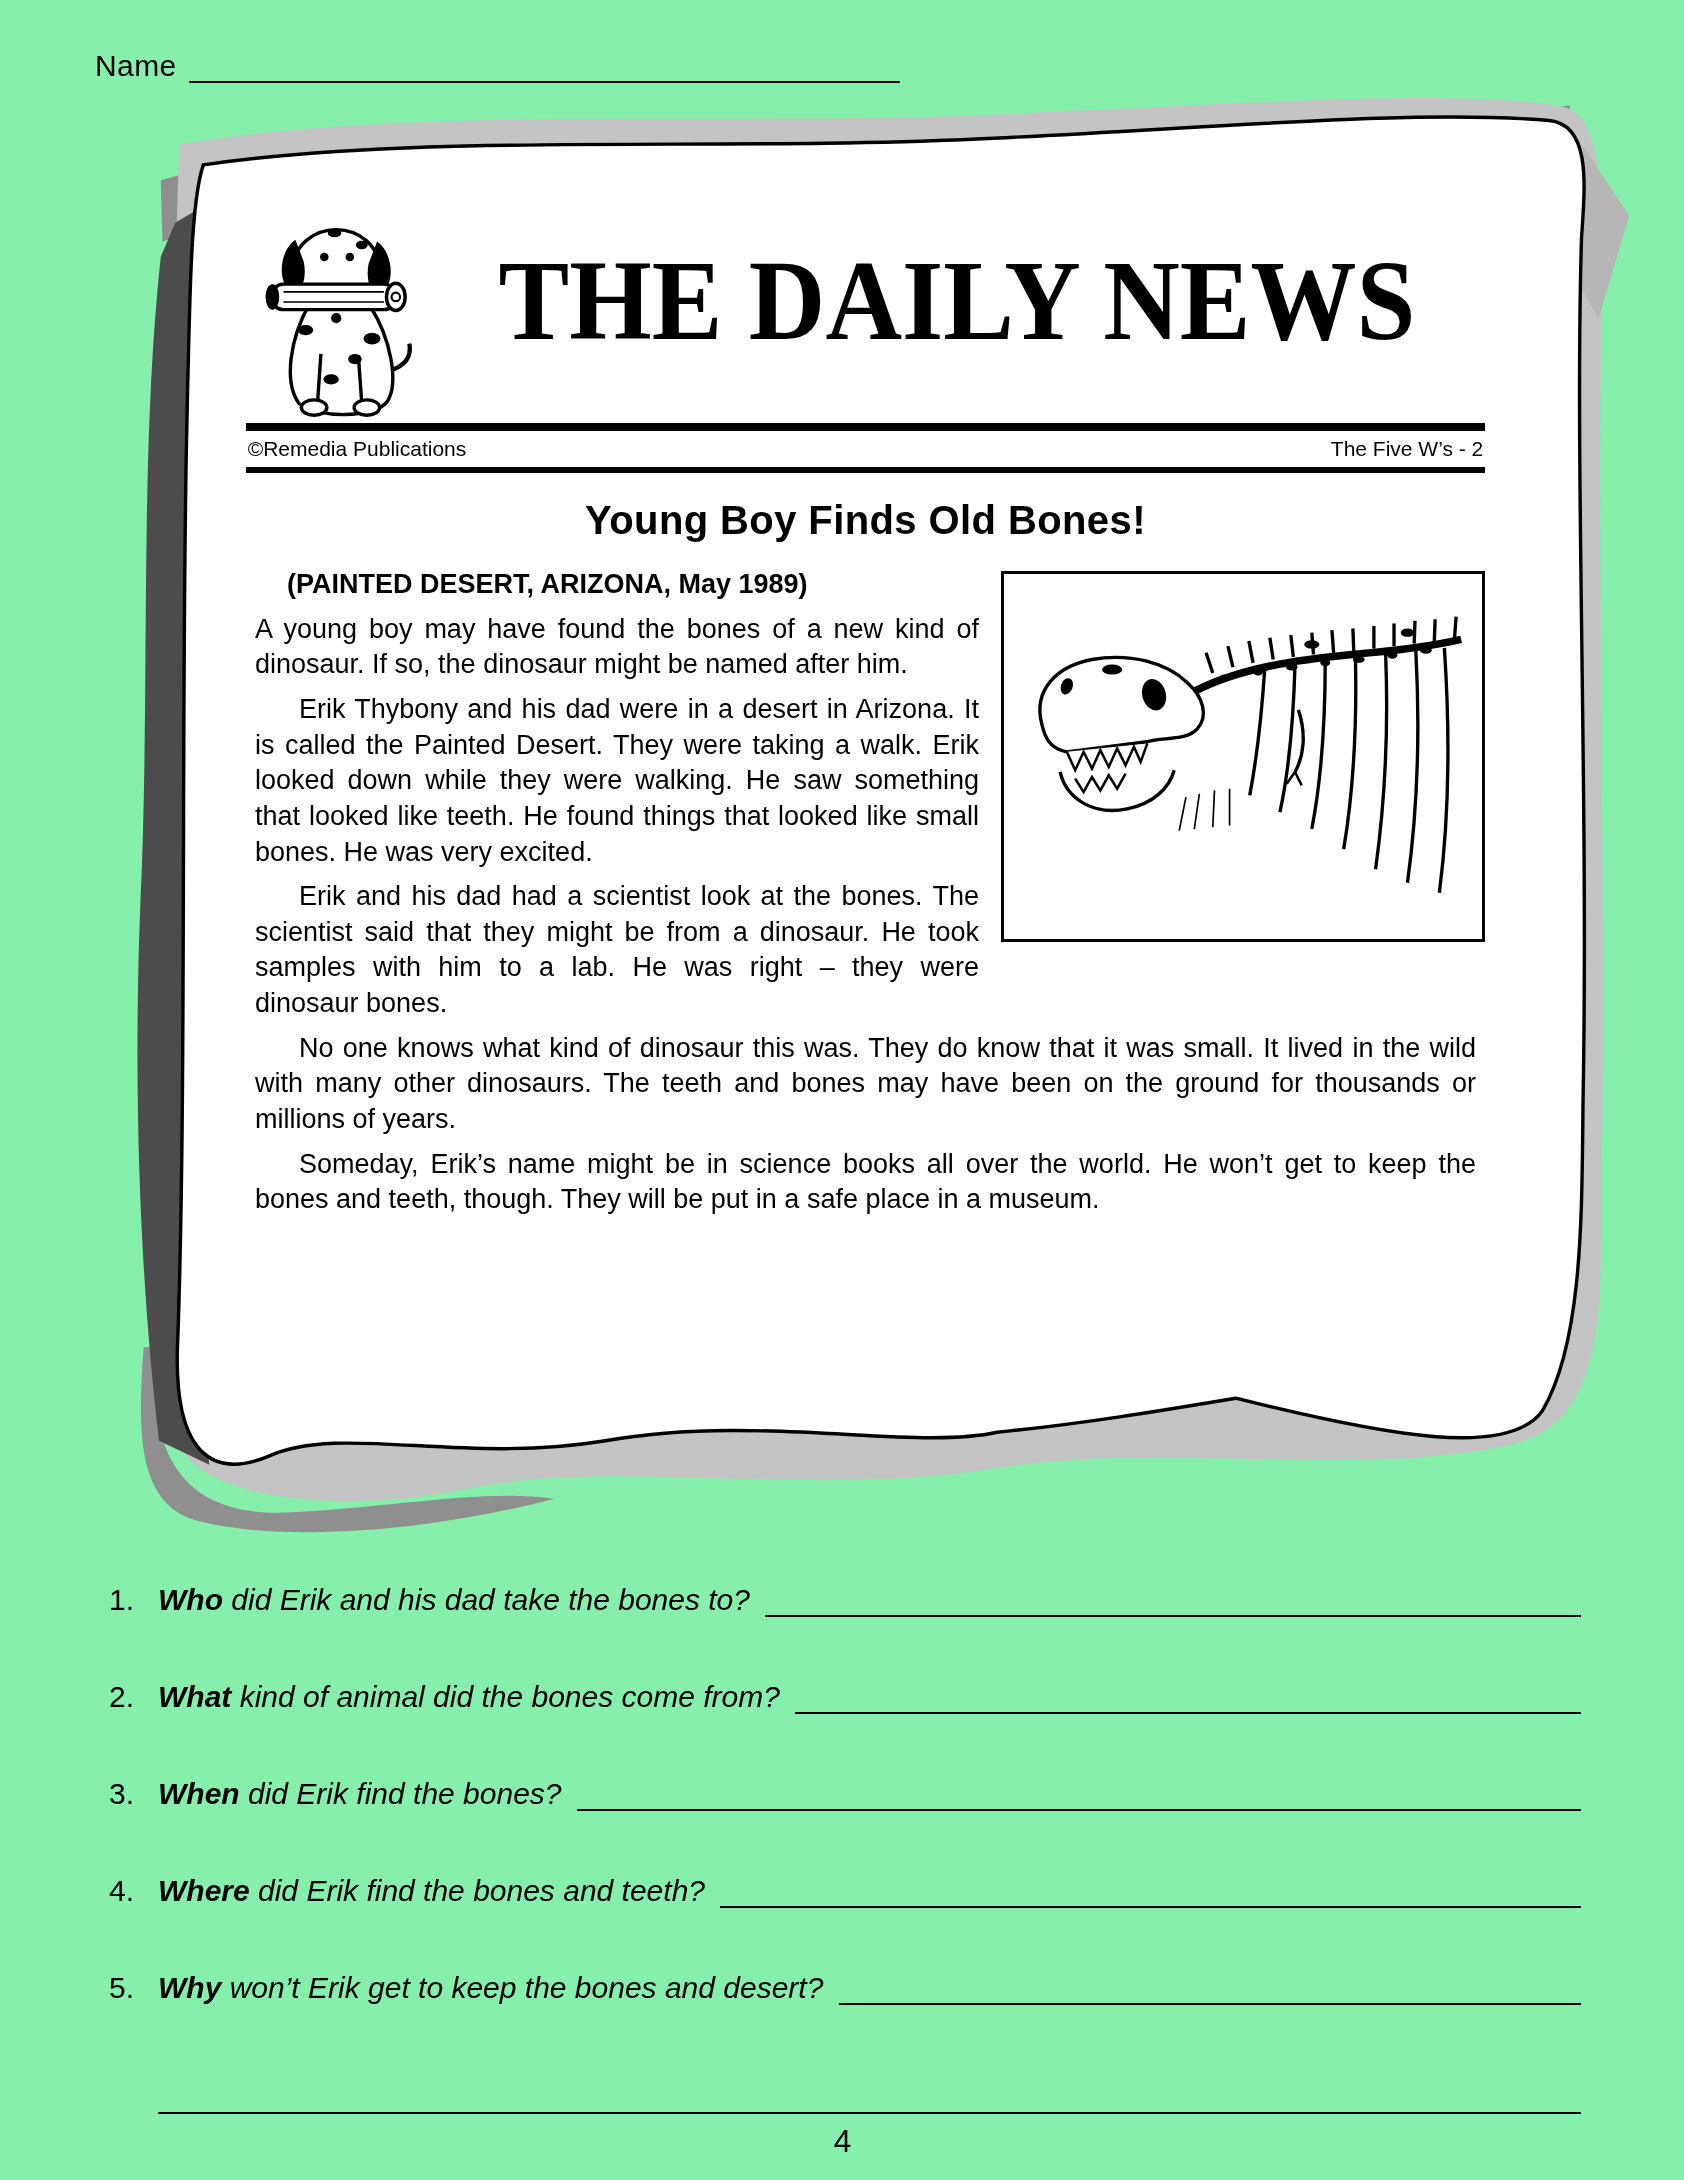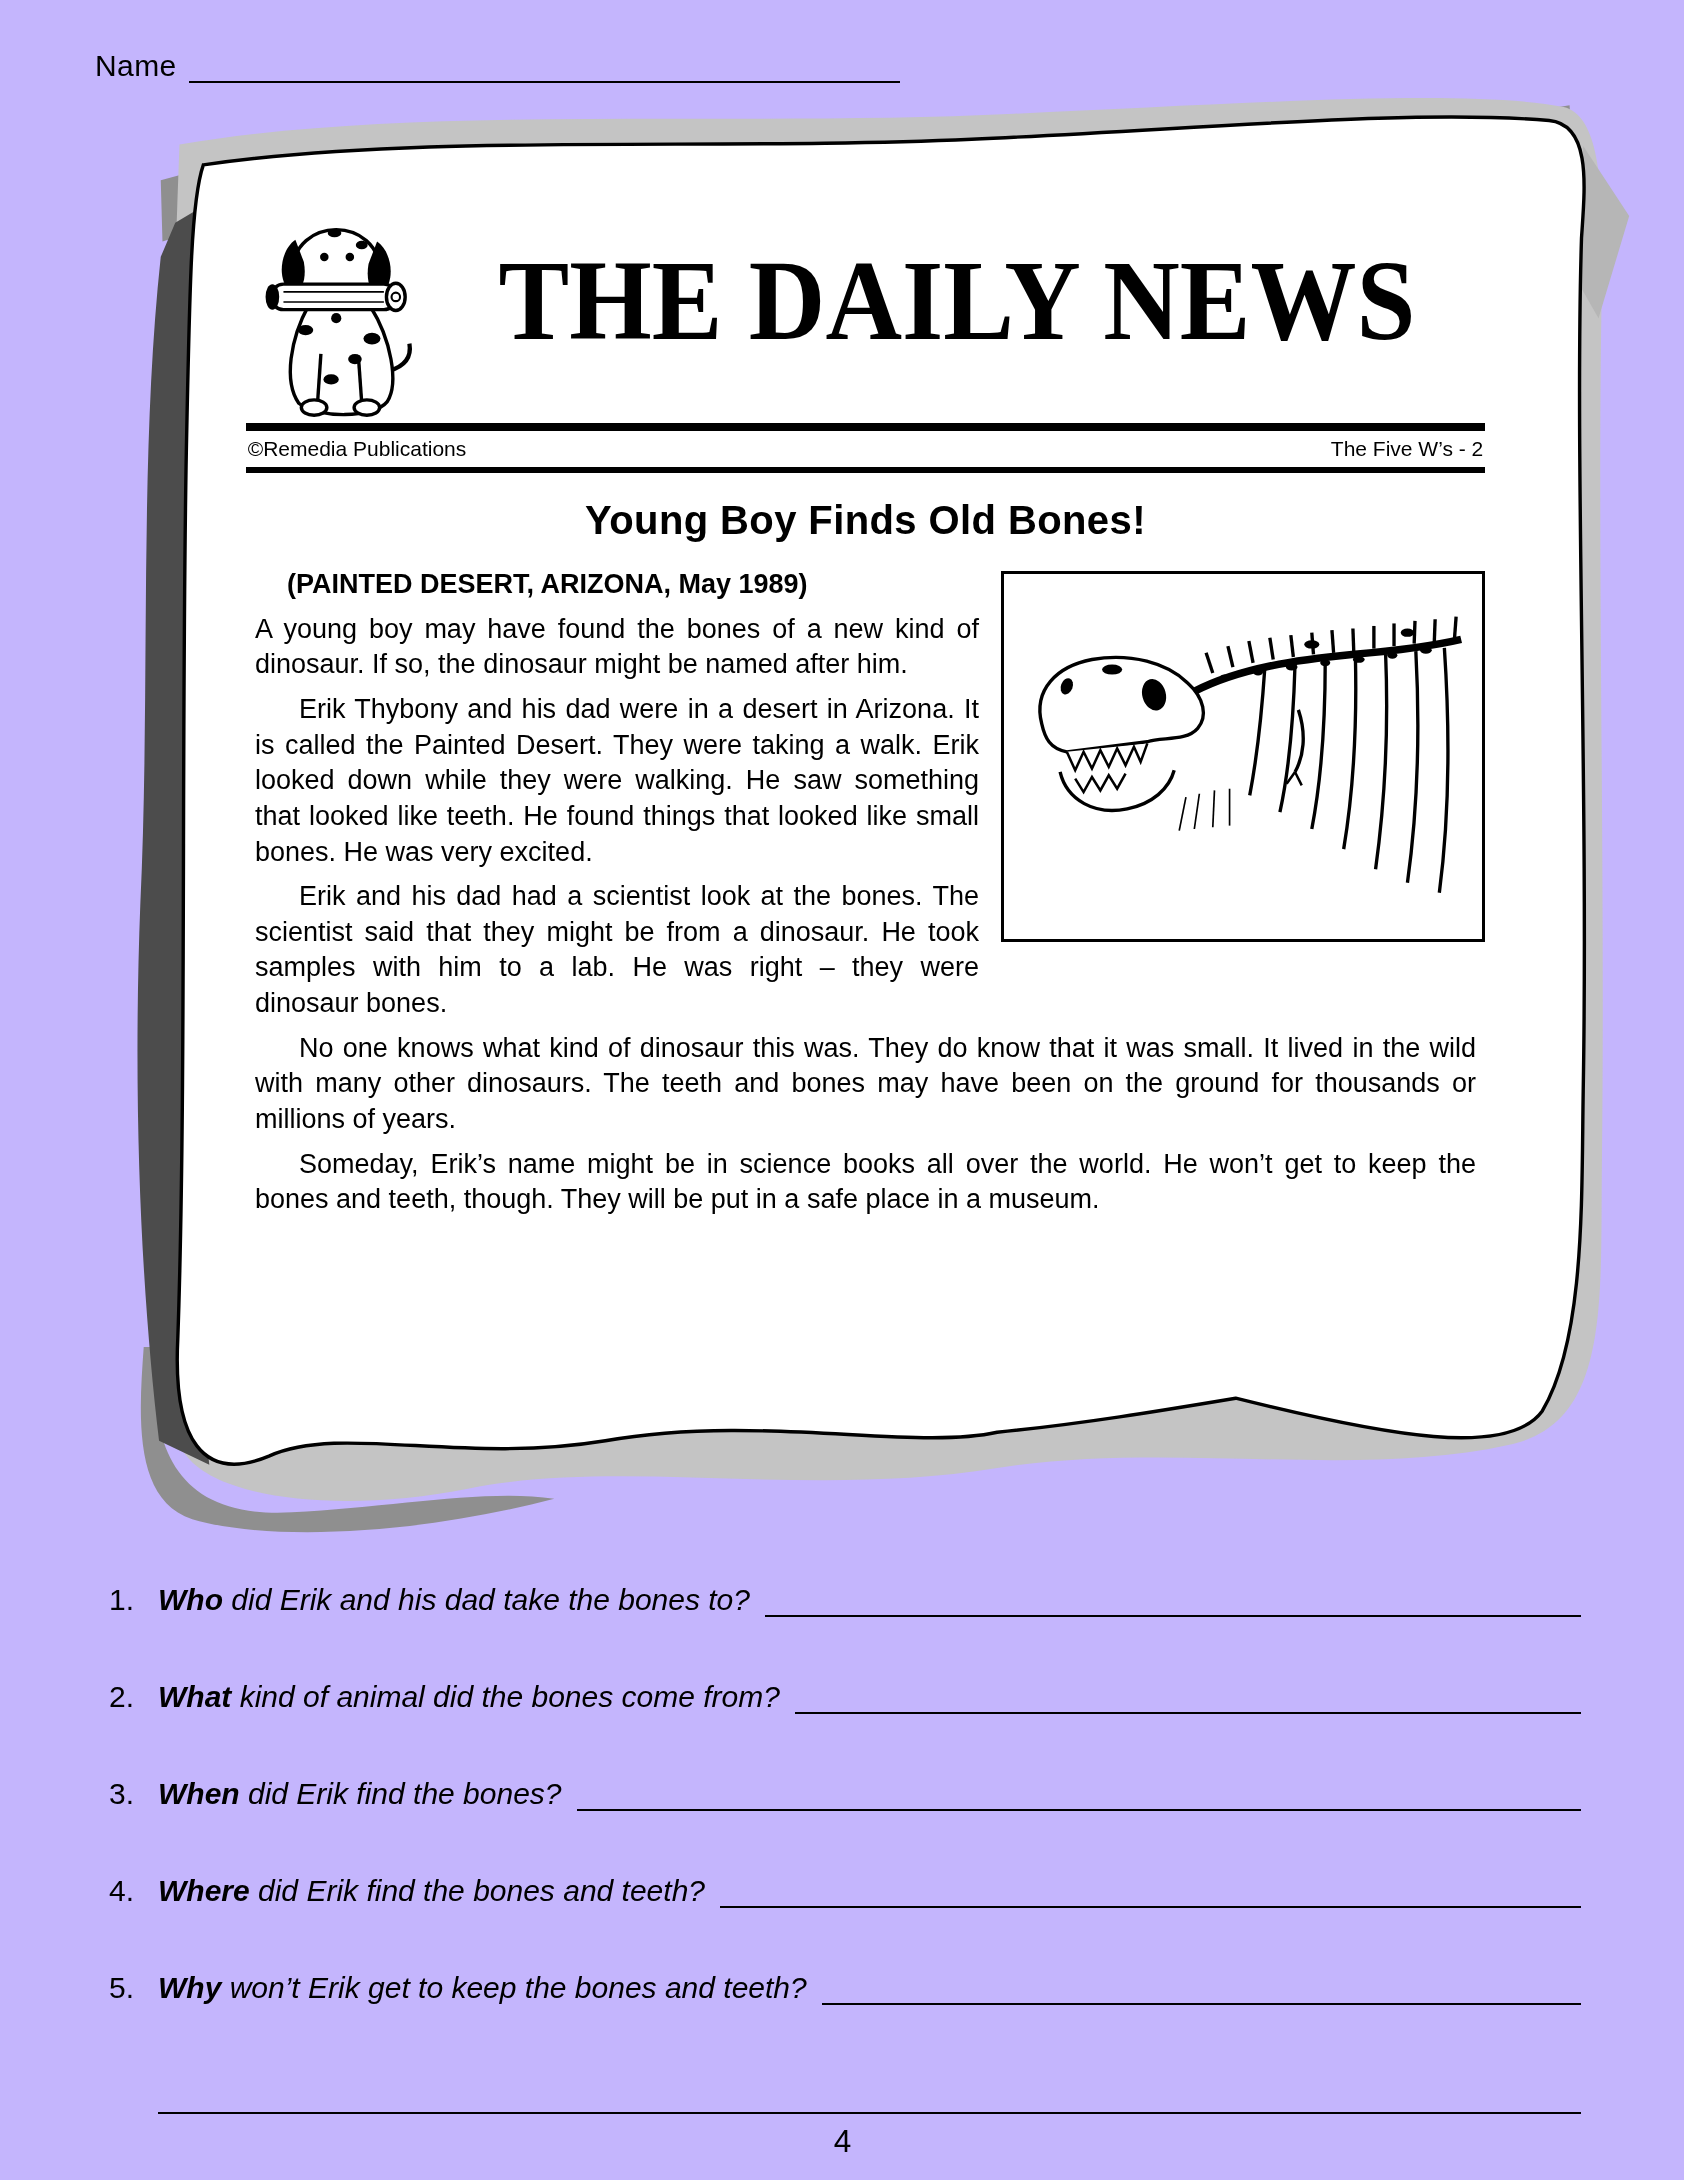--- a/index.html
+++ b/index.html
@@ -1,19 +1,19 @@
 <!DOCTYPE html>
 <html style="font-size:13.6px"><head>
 <meta charset="utf-8">
 <style>
   * { margin:0; padding:0; box-sizing:border-box; }
   html,body { background:#e9e9e9; }
   .page {
     position:relative; width:1685px; height:2181px; margin:0 auto;
-    background:#c4b5fd; overflow:hidden;
+    background:#86efac; overflow:hidden;
     font-family:"Liberation Sans", sans-serif; color:#000;padding-left:44px;
   }
 
   
   .name-row {
     position:absolute; top:49px; left:95px; width:805px;
     display:flex; align-items:flex-end; font-size:30px;
   }
   .name-label { letter-spacing:0.4px; }
   .name-line { flex:1; border-bottom:2.6px solid #000; margin-left:12px; height:34px; }
@@ -239,21 +239,21 @@
     </div>
 
     <div class="question">
       <span class="q-num">4.</span>
       <span class="q-text"><b>Where</b><span> did Erik find the bones and teeth?</span></span>
       <span class="q-line"></span>
     </div>
 
     <div class="question">
       <span class="q-num">5.</span>
-      <span class="q-text"><b>Why</b><span> won’t Erik get to keep the bones and teeth?</span></span>
+      <span class="q-text"><b>Why</b><span> won’t Erik get to keep the bones and desert?</span></span>
       <span class="q-line"></span>
     </div>
 
   </div>
 
   <div class="bottom-line"></div>
   <div class="page-number">4</div>
 
 </div>
 

